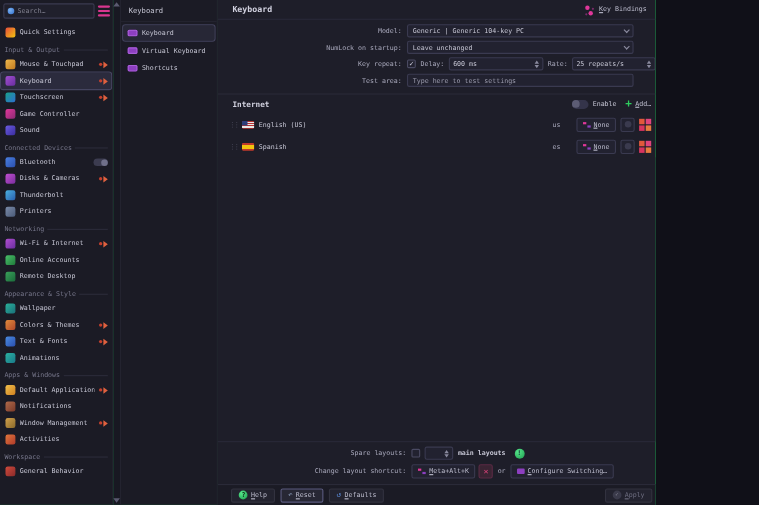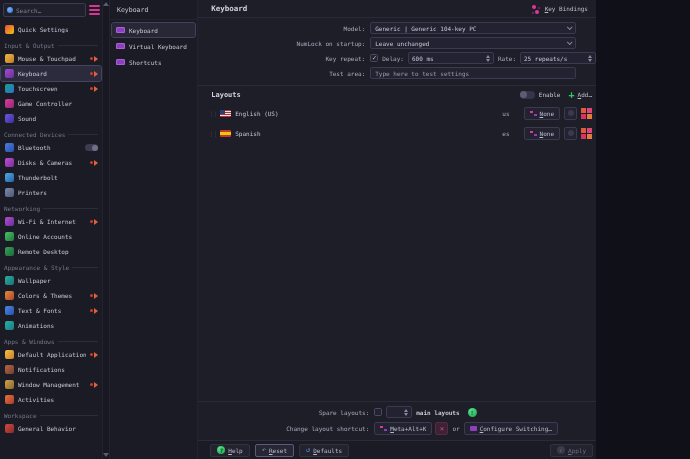--- a/index.html
+++ b/index.html
@@ -360,21 +360,21 @@
         <span class="flabel">Test area:</span>
         <div class="textinput">
           <span>Type here to test settings</span>
         </div>
       </div>
     </div>
 
     <div class="divider"></div>
 
     <div class="layouts-header">
-      <span class="layouts-title">Layouts</span>
+      <span class="layouts-title">Internet</span>
       <div class="enable-wrap">
         <span class="toggle">
             <span class="knob"></span>
           </span>
         <span>Enable</span>
       </div>
       <button class="addbtn">
         <span class="plus">+</span>
         <span class="mn">Add…</span>
       </button>

